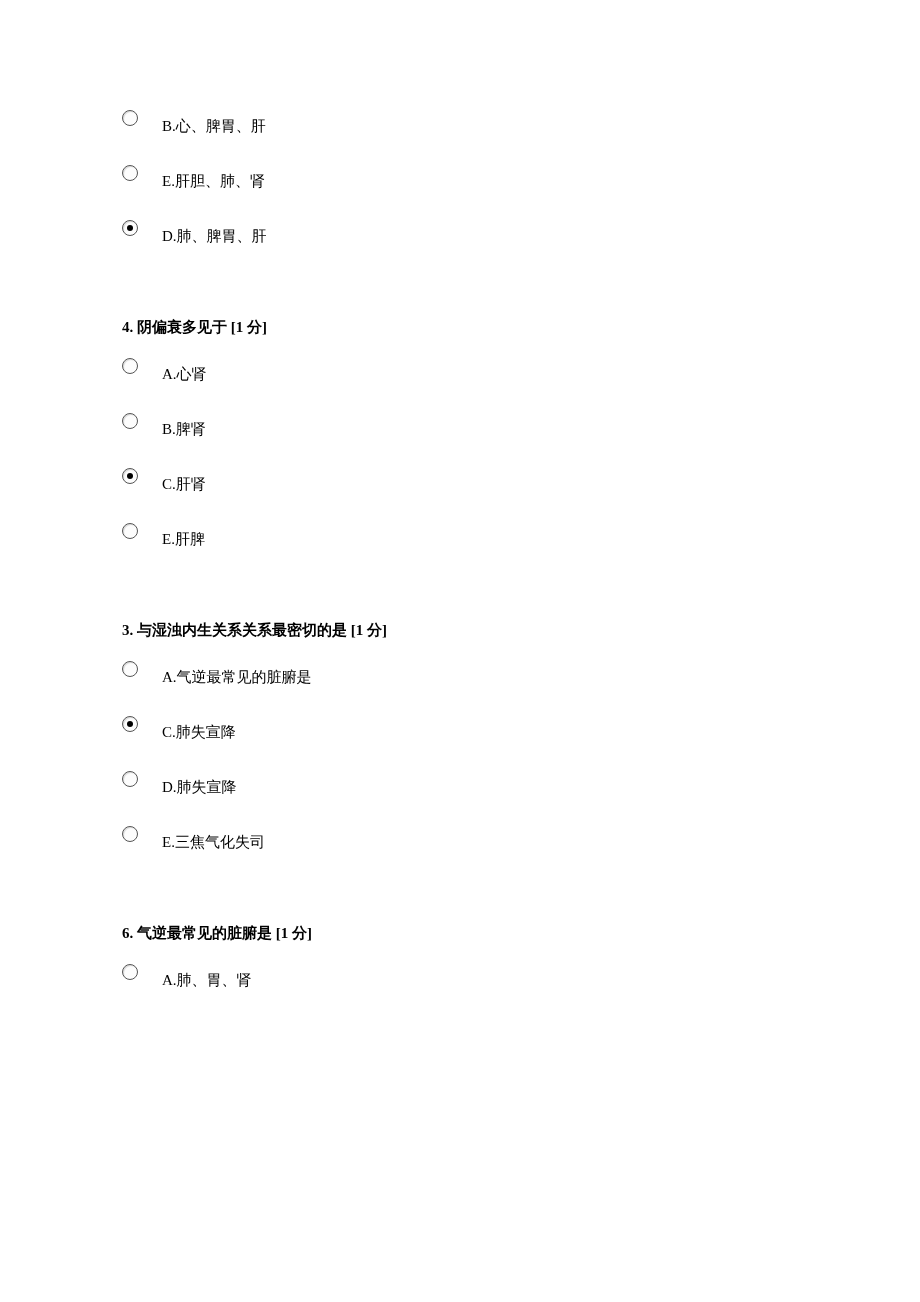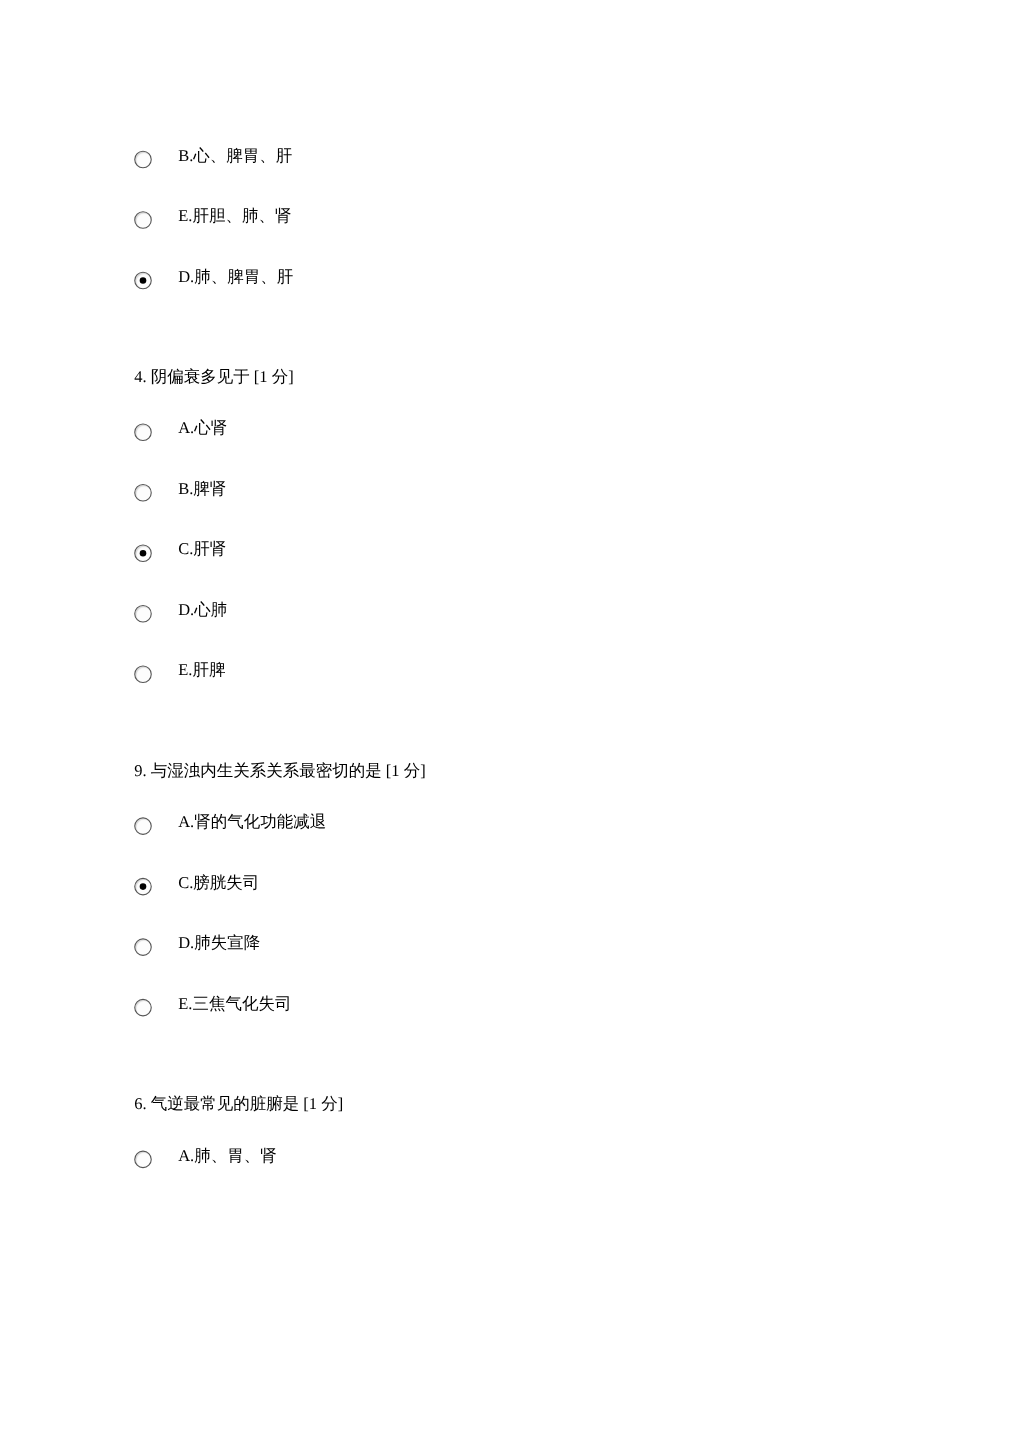--- a/index.html
+++ b/index.html
@@ -14,26 +14,26 @@
     color: #000000;
     line-height: 1.4;
   }
   .page {
     padding: 110px 0 80px 122px;
     width: 700px;
   }
   .question {
     margin-top: 70px;
     margin-bottom: 20px;
+    font-weight: bold;
   }
   .option-row {
     display: flex;
-    align-items: flex-end;
+    align-items: flex-start;
     margin-bottom: 28px;
-    margin-top: 16px;
   }
   .radio-outer {
     width: 14px;
     height: 14px;
     border: 1px solid #555;
     border-radius: 50%;
     display: inline-flex;
     align-items: center;
     justify-content: center;
     margin-right: 24px;
@@ -91,38 +91,34 @@
         <span class="opt-label">B.脾肾</span>
       </div>
       <div class="option-row">
         <span class="radio-outer selected">
           <span class="radio-inner"></span>
         </span>
         <span class="opt-label">C.肝肾</span>
       </div>
       <div class="option-row">
         <span class="radio-outer"></span>
-        <span class="opt-label">D.心肺</span>
-      </div>
-      <div class="option-row">
-        <span class="radio-outer"></span>
         <span class="opt-label">E.肝脾</span>
       </div>
     </div>
-    <div class="question"><span class="q-text">9. 与湿浊内生关系关系最密切的是 [1 分]</span></div>
+    <div class="question"><span class="q-text">3. 与湿浊内生关系关系最密切的是 [1 分]</span></div>
     <div>
       <div class="option-row">
         <span class="radio-outer"></span>
-        <span class="opt-label">A.肾的气化功能减退</span>
+        <span class="opt-label">A.气逆最常见的脏腑是</span>
       </div>
       <div class="option-row">
         <span class="radio-outer selected">
           <span class="radio-inner"></span>
         </span>
-        <span class="opt-label">C.膀胱失司</span>
+        <span class="opt-label">C.肺失宣降</span>
       </div>
       <div class="option-row">
         <span class="radio-outer"></span>
         <span class="opt-label">D.肺失宣降</span>
       </div>
       <div class="option-row">
         <span class="radio-outer"></span>
         <span class="opt-label">E.三焦气化失司</span>
       </div>
     </div>

